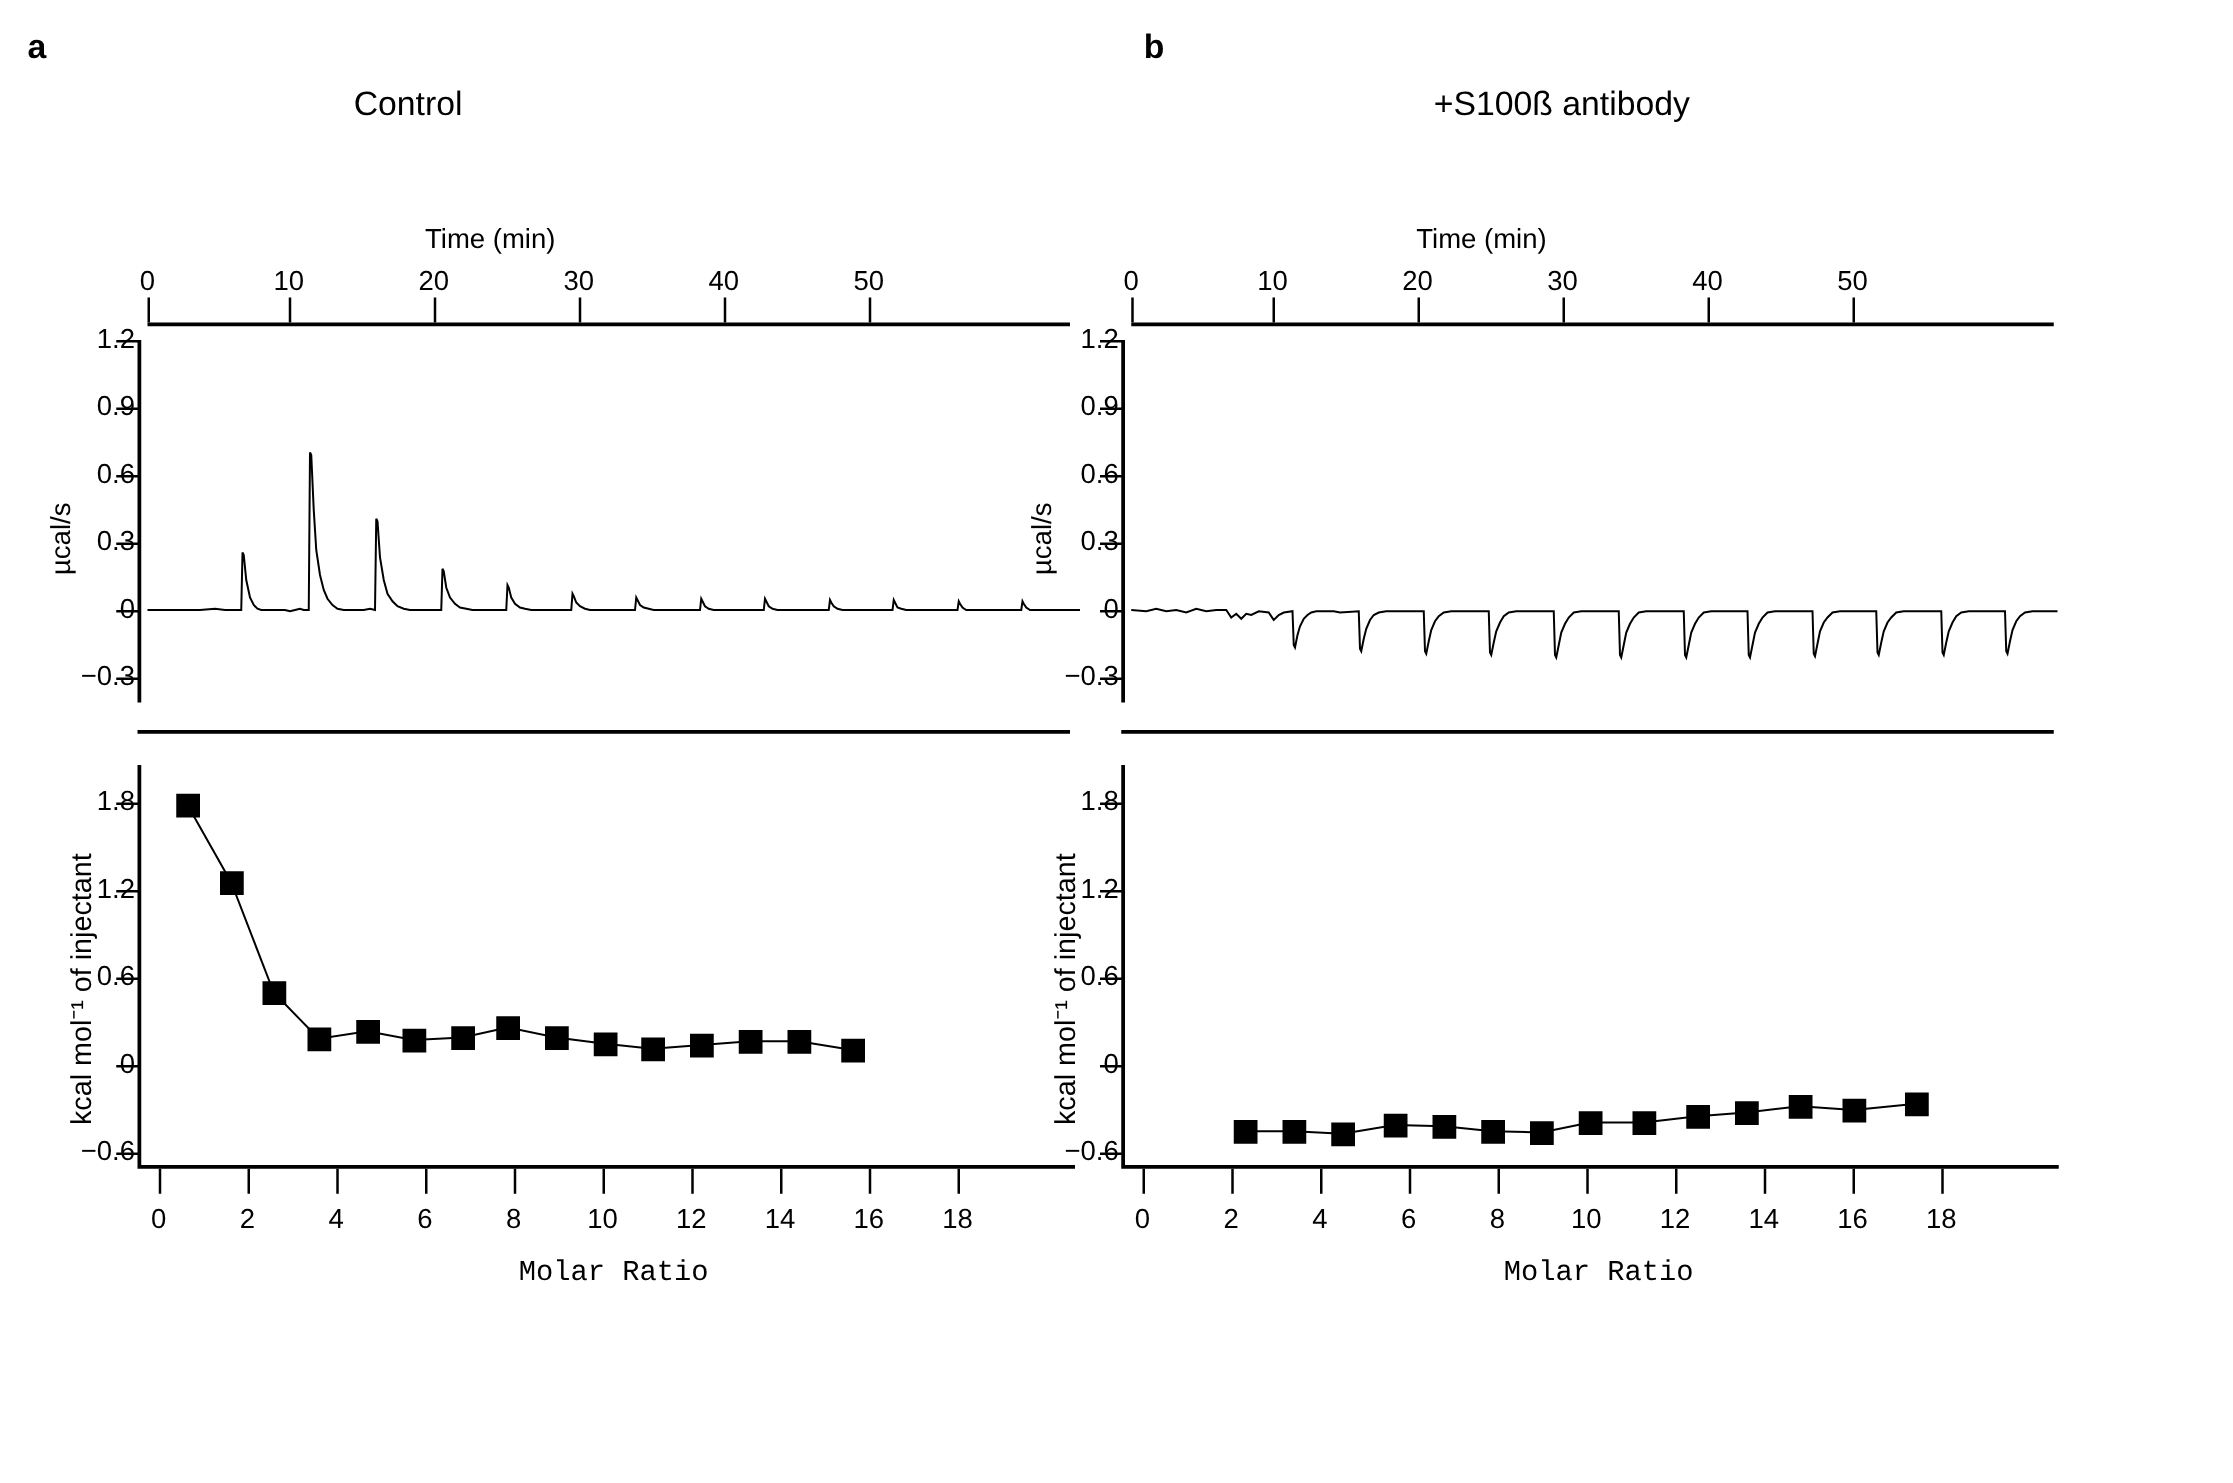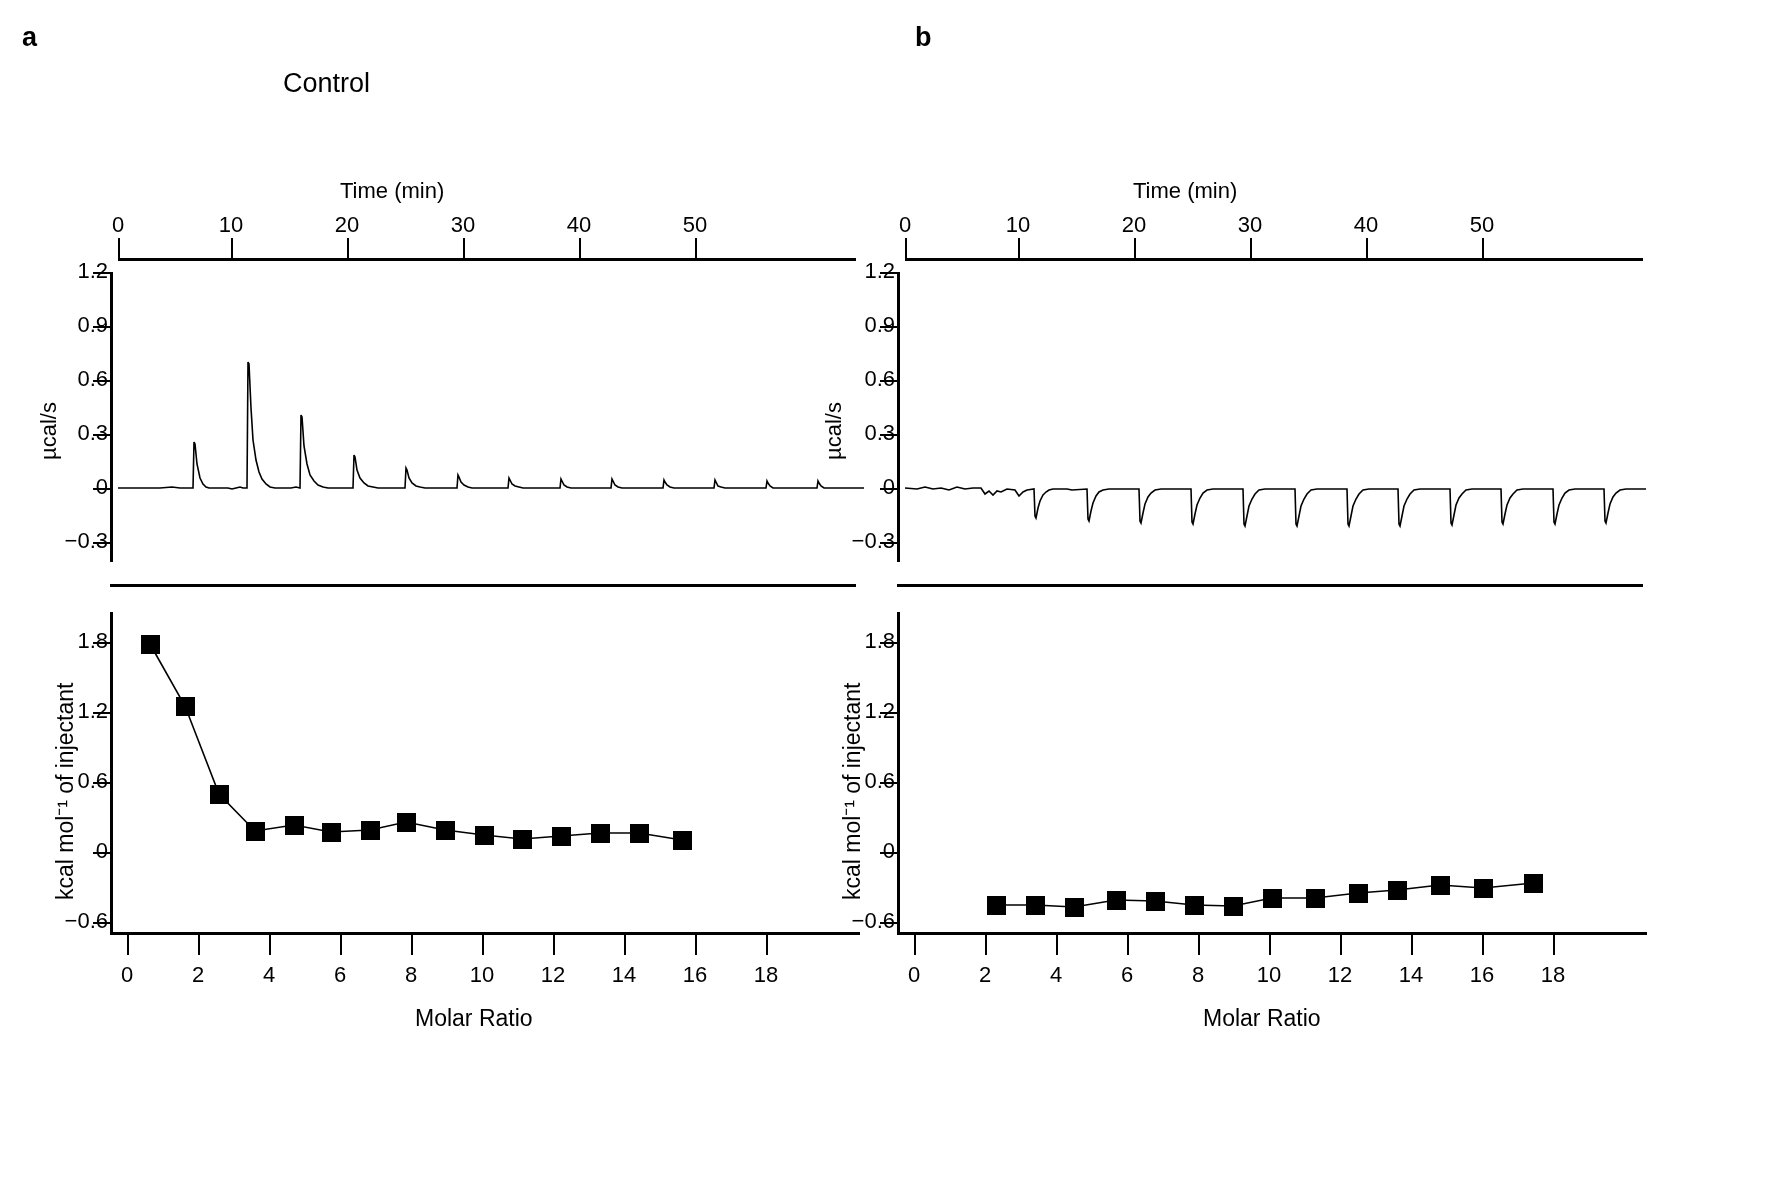--- a/index.html
+++ b/index.html
@@ -41,21 +41,21 @@
   .ticklabel{position:absolute;font-size:22px;text-align:center;}
   .ylabel-rot{
     position:absolute;
     font-size:22px;
     transform-origin:0 0;
     transform:rotate(-90deg);
     white-space:nowrap;
   }
   .ylabel-rot.big{font-size:23px;}
   .divider{position:absolute;height:3px;background:#000;}
-  .axislabel{position:absolute;font-size:23px;}
+  .axislabel{position:absolute;font-size:23px;font-family:Liberation Mono, monospace;}
   svg{position:absolute;overflow:visible;}
   .sq{fill:#000;}
 </style>
 </head>
 <body>
 
 <div class="page">
 
   <div class="panel panel-a">
     <div class="panel-letter">a</div>
@@ -187,20 +187,21 @@
       <rect class="sq" x="403" y="220" width="19" height="19"></rect>
       <rect class="sq" x="442" y="217" width="19" height="19"></rect>
       <rect class="sq" x="481" y="214" width="19" height="19"></rect>
       <rect class="sq" x="520" y="214" width="19" height="19"></rect>
       <rect class="sq" x="563" y="221" width="19" height="19"></rect>
     </svg>
   </div>
 
   <div class="panel panel-b">
     <div class="panel-letter">b</div>
+    <div class="panel-title">+S100ß antibody</div>
 
     <div class="time-label" style="left:240px;top:178px;">Time (min)</div>
 
     <div class="ticklabel" style="left:-6px;top:212px;width:36px;">0</div>
     <div class="ticklabel" style="left:107px;top:212px;width:36px;">10</div>
     <div class="ticklabel" style="left:223px;top:212px;width:36px;">20</div>
     <div class="ticklabel" style="left:339px;top:212px;width:36px;">30</div>
     <div class="ticklabel" style="left:455px;top:212px;width:36px;">40</div>
     <div class="ticklabel" style="left:571px;top:212px;width:36px;">50</div>
 

